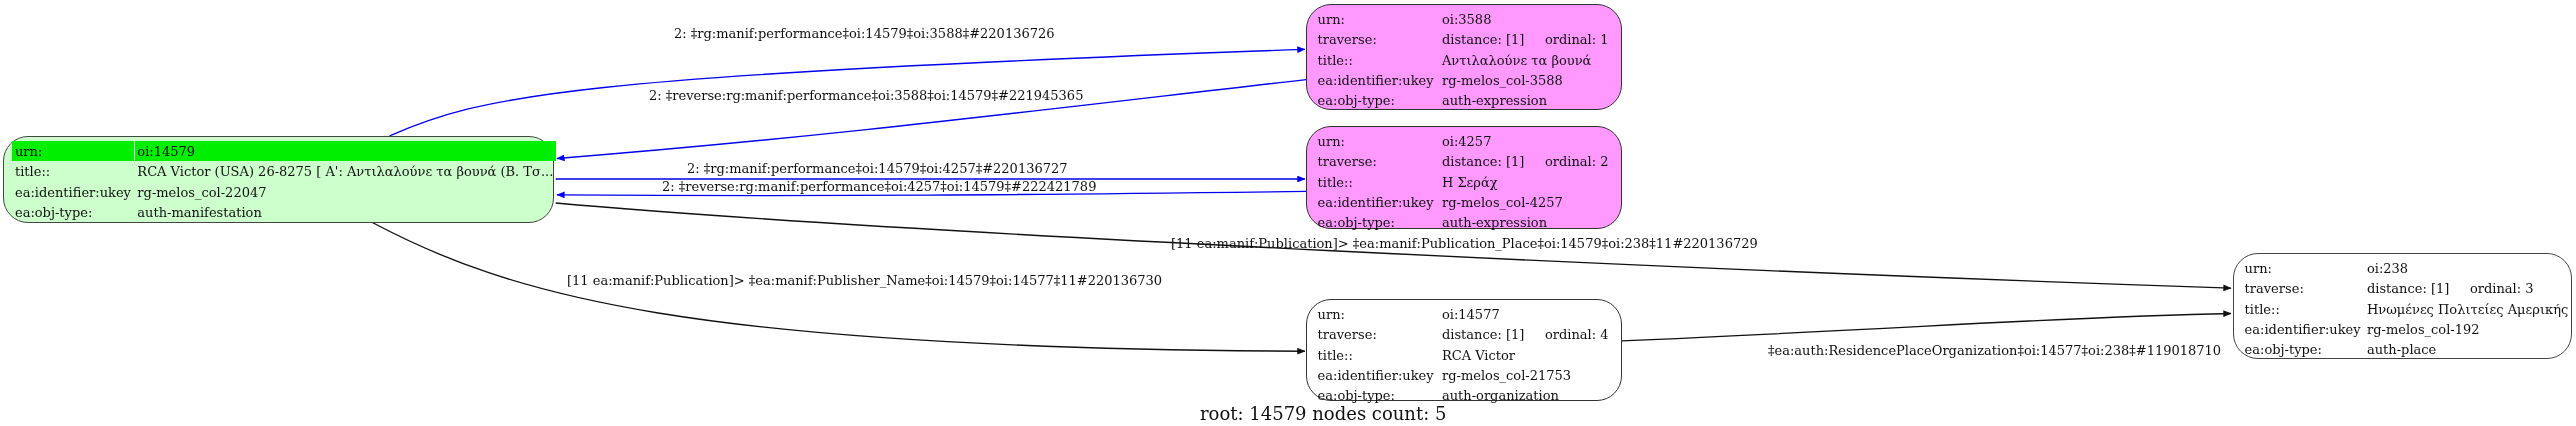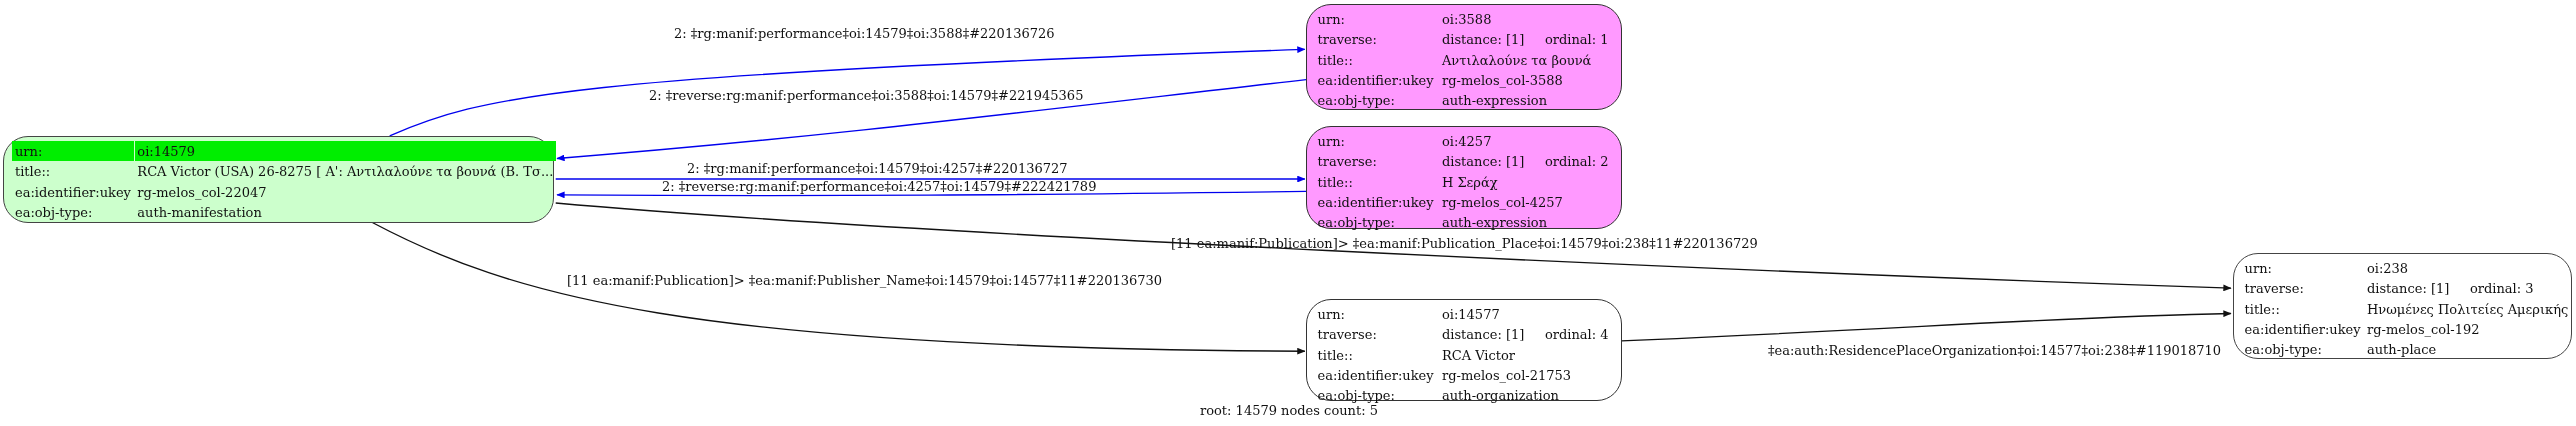--- a/index.html
+++ b/index.html
@@ -8,21 +8,21 @@
   #edges { position: absolute; left: 0; top: 0; width: 2576px; height: 426px; }
   .node { position: absolute; box-sizing: border-box; border: 1.4px solid #333;
           border-radius: 25px; padding: 4.1px 6.9px 4.1px 6.9px; }
   .node table { border-collapse: separate; border-spacing: 1.4px 0; }
   .node td { font-size: 13px; line-height: 19px; color: #111; white-space: nowrap;
              padding: 0.7px 2.7px; vertical-align: middle; }
   .node td.k { width: 118px; }
   .node tr.hl td { background: #00ee00; }
   .node td .ord { display: inline-block; margin-left: 20.6px; }
   .elabel { position: absolute; font-size: 13px; color: #111; white-space: nowrap; }
-  #footer { position: absolute; font-size: 13px; color: #111; white-space: nowrap; }
+  #footer { position: absolute; font-size: 18px; color: #111; white-space: nowrap; }
 </style>
 </head>
 <body>
 
 <svg id="edges" xmlns="http://www.w3.org/2000/svg" viewBox="0 0 3751 621" width="2576" height="426">
   <defs>
     <marker id="arrow-blue" viewBox="0 0 12 10" refX="11" refY="5" markerWidth="12" markerHeight="10" markerUnits="userSpaceOnUse" orient="auto">
       <path d="M0,0 L12,5 L0,10 z" fill="#0000ee"></path>
     </marker>
     <marker id="arrow-black" viewBox="0 0 12 10" refX="11" refY="5" markerWidth="12" markerHeight="10" markerUnits="userSpaceOnUse" orient="auto">

